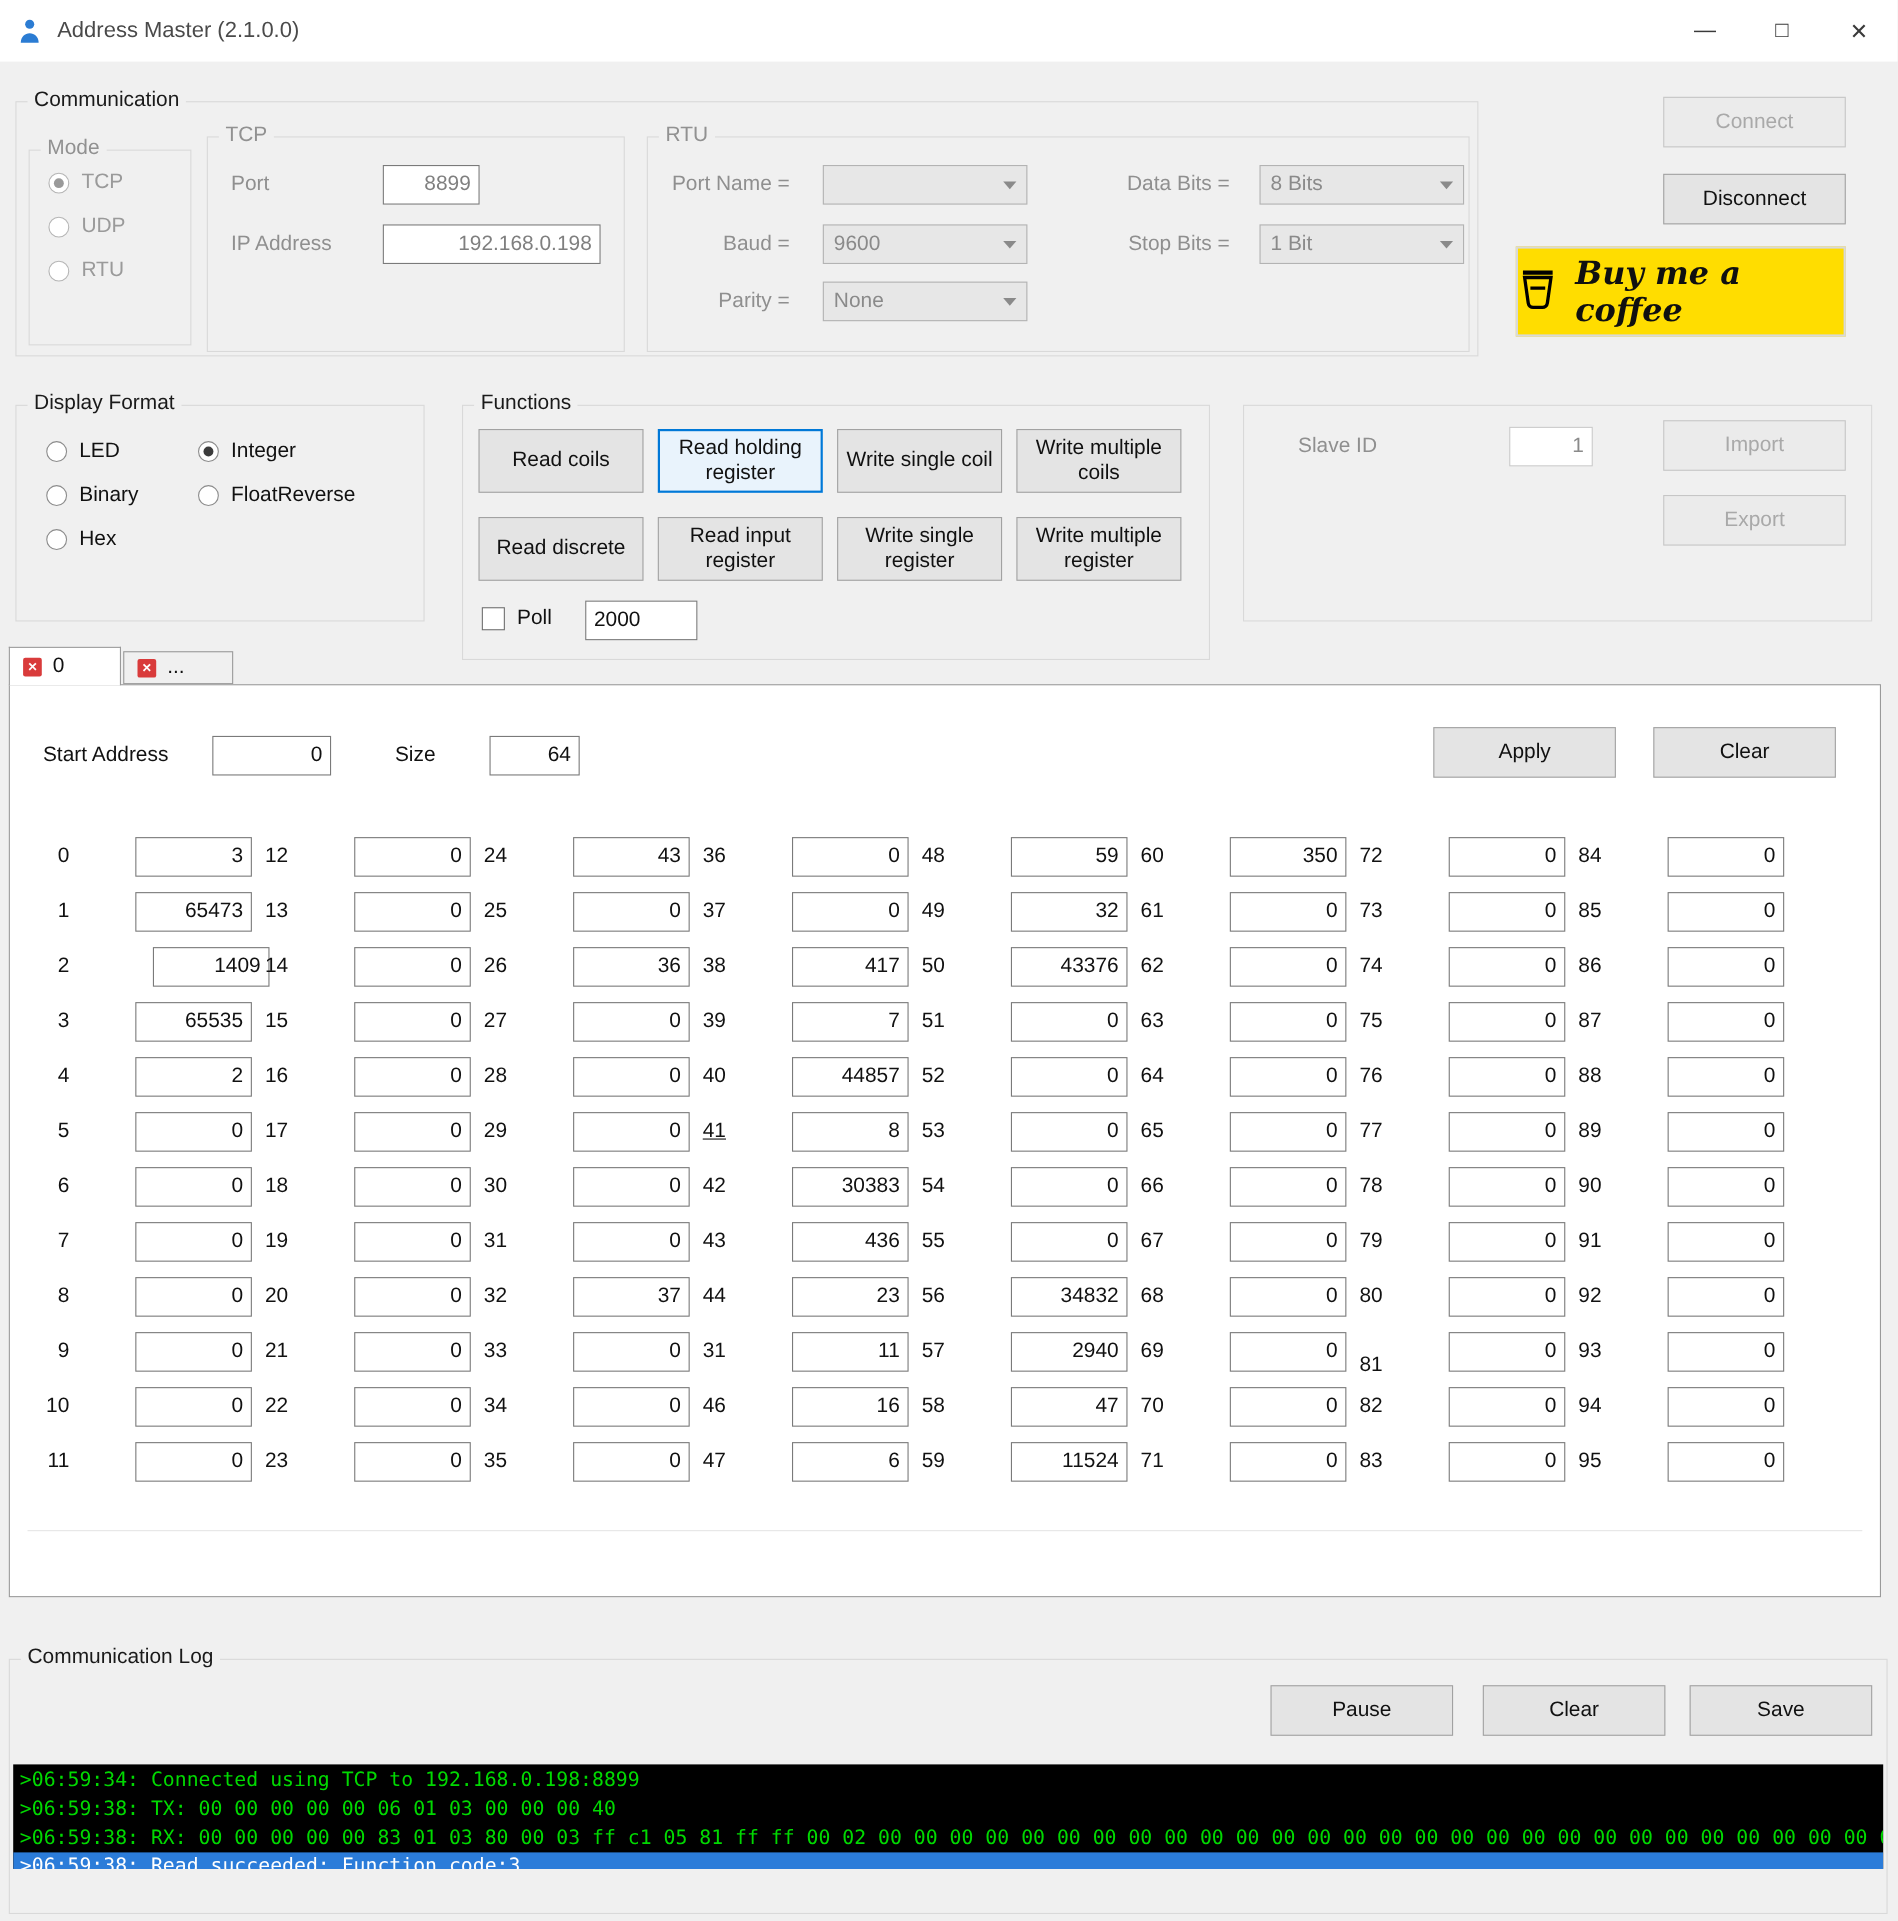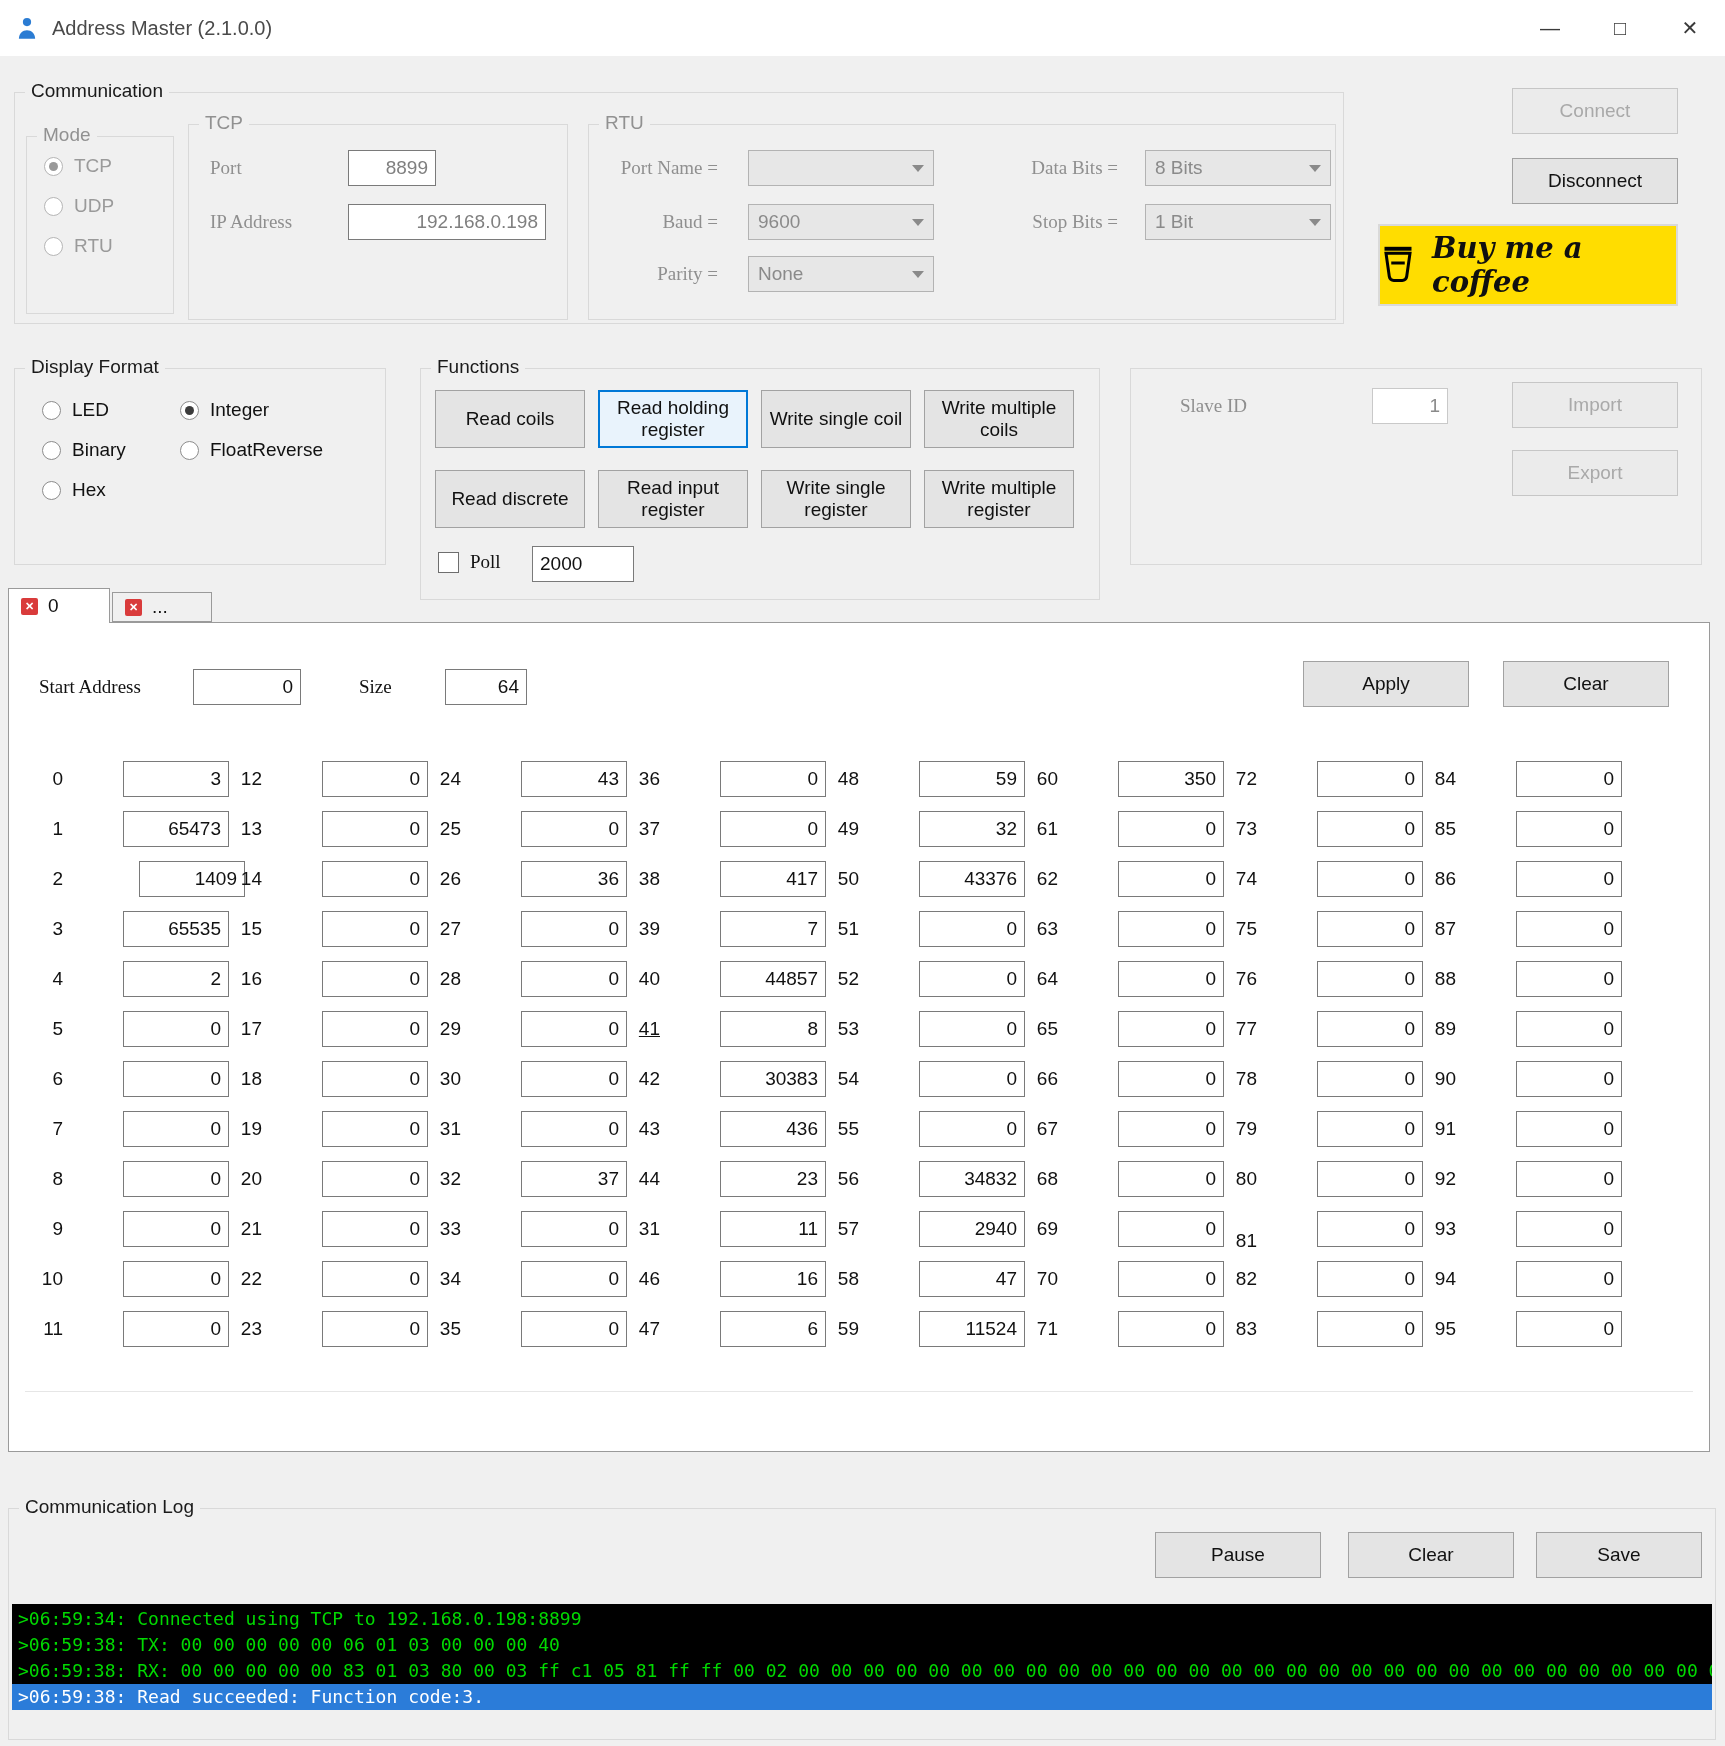--- a/index.html
+++ b/index.html
@@ -19,21 +19,21 @@
   .title-text { font-size:20px; color:#4a4a4a; margin-left:12px; }
   .win-controls { margin-left:auto; display:flex; height:100%; }
   .win-btn { width:70px; height:100%; display:flex; align-items:center; justify-content:center; font-size:20px; color:#3a3a3a; }
 
   
   .gb { position:absolute; border:1px solid #d9d9d9; }
   .gb-label { position:absolute; top:-13px; left:10px; background:#f0f0f0; padding:0 6px; white-space:nowrap; color:#1a1a1a; }
   .gb-label.dim { color:#919191; }
 
   
-  .lbl { position:absolute; line-height:36px; white-space:nowrap;font-family:Liberation Serif, serif; }
+  .lbl { position:absolute; line-height:36px; white-space:nowrap; }
   .lbl.dim { color:#8f8f8f; }
   .lbl.rt { text-align:right; }
 
   
   .radio { position:absolute; display:flex; align-items:center; gap:11px; height:24px; }
   .radio.dim { color:#9a9a9a; }
   .rb { width:19px; height:19px; border:1px solid #8c8c8c; border-radius:50%; background:#fff; position:relative; flex:none; }
   .rb.checked::after { content:''; position:absolute; inset:4px; border-radius:50%; background:#3c3c3c; }
   .radio.dim .rb { border-color:#b5b5b5; }
   .radio.dim .rb.checked::after { background:#9a9a9a; }
@@ -64,21 +64,21 @@
   .tab.unselected { background:#f0f0f0; border:1px solid #9a9a9a; z-index:1; }
   .tab-close { width:17px; height:17px; background:#d93b3b; color:#fff; font-size:11px; font-weight:bold; display:flex; align-items:center; justify-content:center; border-radius:2px; flex:none; }
 
   
   .panel { position:absolute; left:8px; top:622px; width:1702px; height:830px; background:#fff; border:1px solid #9a9a9a; z-index:2; }
   .reg-idx { position:absolute; width:48px; text-align:right; line-height:36px; color:#111; }
   .reg-val { width:106px; }
   .panel-divider { position:absolute; left:16px; top:768px; width:1668px; height:1px; background:#e6e6e6; }
 
   
-  .console { position:absolute; left:12px; top:1604px; width:1700px; height:106px; background:#000; font-family:"DejaVu Sans Mono", monospace; font-size:18px; color:#00d900; overflow:hidden; padding-top:2px; }
+  .console { position:absolute; left:12px; top:1604px; width:1700px; height:95px; background:#000; font-family:"DejaVu Sans Mono", monospace; font-size:18px; color:#00d900; overflow:hidden; padding-top:2px; }
   .console-line { height:26px; line-height:26px; padding-left:6px; white-space:nowrap; overflow:hidden; }
   .console-line.hl { background:#2b7cd9; color:#ffffff; }
 </style>
 </head>
 <body>
 
 <div class="titlebar">
   <span class="app-icon">
     <svg width="26" height="26" viewBox="0 0 24 24">
       <circle cx="12" cy="6.5" r="3.8" fill="#2b7cd3"></circle>

